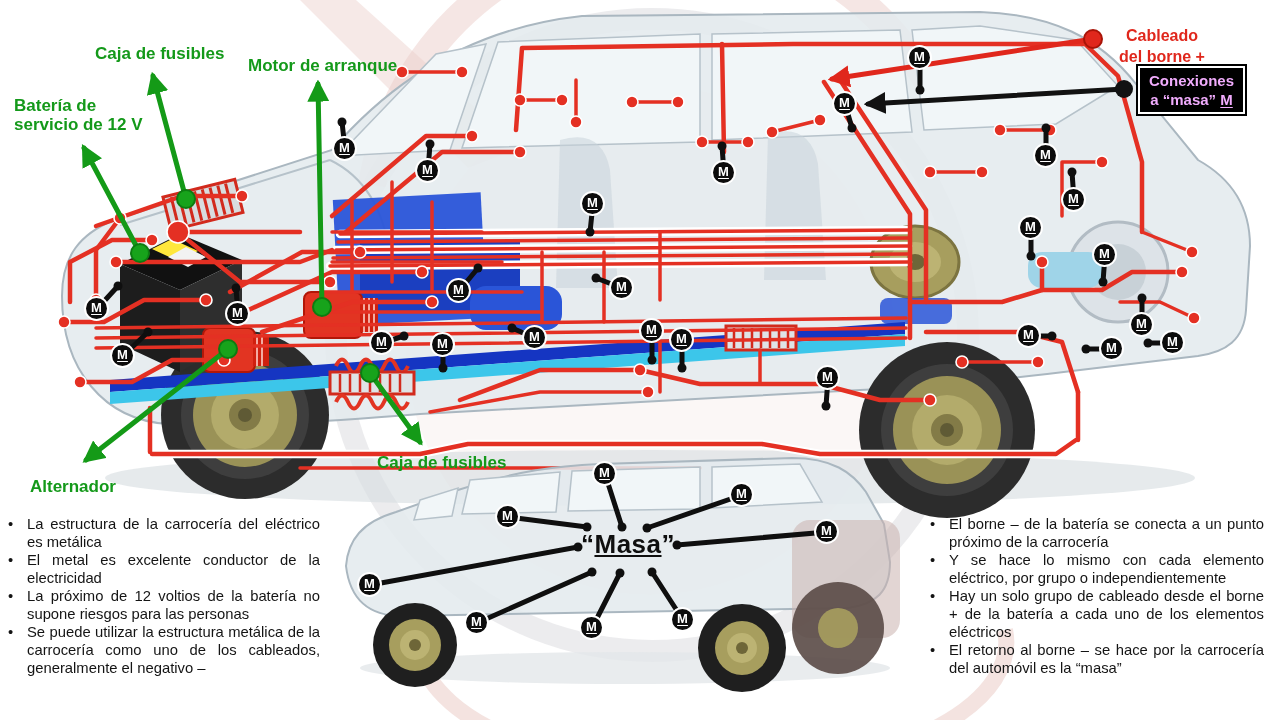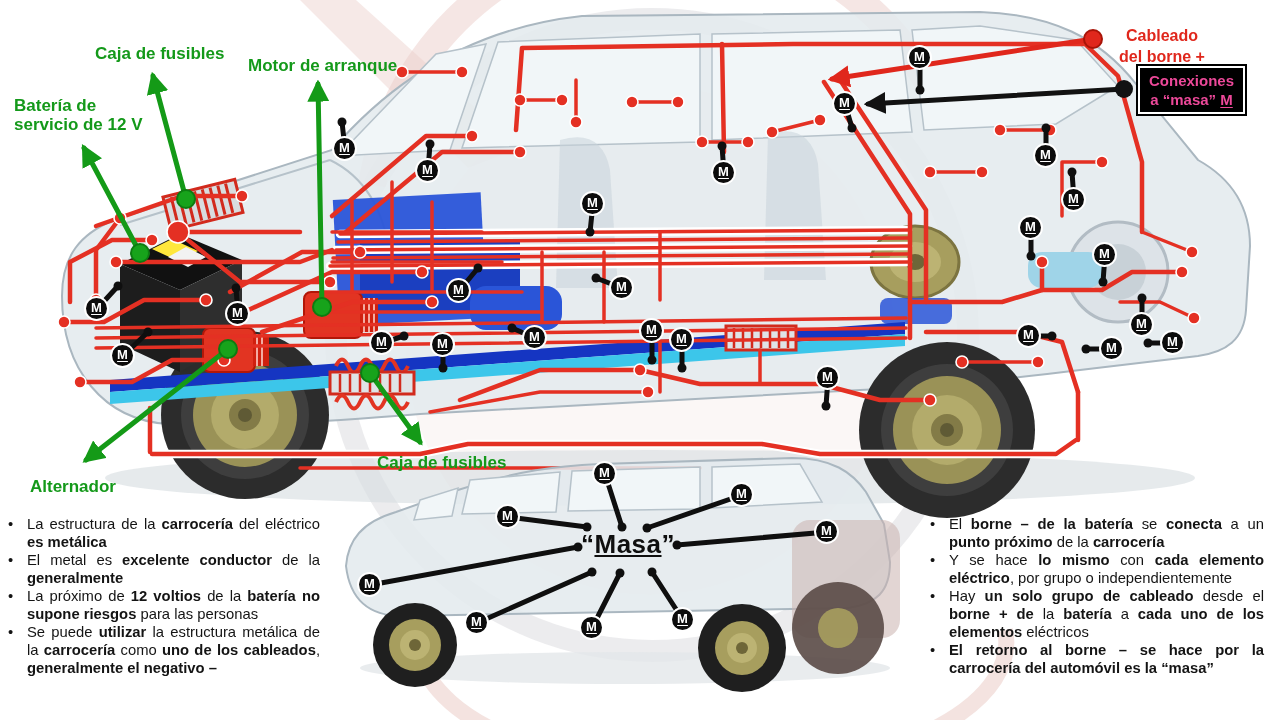--- a/index.html
+++ b/index.html
@@ -20,29 +20,29 @@
   .bdot{fill:#0f0f0f}
   .body{fill:#e4eaee;fill-opacity:.88;stroke:#aab7c0;stroke-width:2}
   .glass{fill:#f1f6f8;stroke:#b6c2ca;stroke-width:1.5}
   .iline{stroke:#b6c2ca;stroke-width:2;fill:none}
 
   
   .label{position:absolute;z-index:4;font-weight:bold;white-space:pre-line}
   .green{color:#14991a;font-size:17px;line-height:19px}
   .redlbl{color:#e0271c;font-size:16px;line-height:21px;text-align:center}
   .gbox{position:absolute;z-index:4;left:1136px;top:64px;border:2px solid #000;background:#fff;padding:2px}
-  .gbox-inner{background:#000;color:#ec4899;font-weight:bold;font-size:15px;line-height:19px;
+  .gbox-inner{background:#000;color:#f0abfc;font-weight:bold;font-size:15px;line-height:19px;
               padding:3px 9px;text-align:center;white-space:nowrap}
   .masa{position:absolute;z-index:4;left:563px;top:529px;width:130px;text-align:center;
         font-weight:bold;font-size:26px;color:#0f0f0f;letter-spacing:.5px}
   .notes{position:absolute;z-index:4;font-size:14.8px;line-height:18px;color:#141414;width:312px}
   .notes .bi{display:flex}
   .notes .bu{flex:0 0 19px;text-align:left}
   .notes .bt{flex:1;text-align:justify}
-  .b{font-weight:bold}
+  .b{font-weight:normal}
   .u{text-decoration:underline;text-underline-offset:2px}
   .badge{position:absolute;z-index:5;width:21px;height:21px;margin:-11px 0 0 -11px;background:#0c0c0c;
          border-radius:50%;box-shadow:0 0 0 2px #fff;color:#fff;
          font:bold 13px/20px "Liberation Sans",sans-serif;text-align:center}
 </style>
 </head>
 <body>
 
 <div class="stage" id="stage">
 
@@ -391,21 +391,21 @@
 
 <div class="masa"><span>“</span><span class="u">Masa</span><span>”</span></div>
 
 <div class="notes" style="left:8px;top:515px">
   <div class="bi">
     <span class="bu">•</span>
     <span class="bt"><span>La estructura de la </span><span class="b">carrocería</span><span> del eléctrico </span><span class="b">es metálica</span></span>
       </div>
   <div class="bi">
     <span class="bu">•</span>
-    <span class="bt"><span>El metal es </span><span class="b">excelente conductor</span><span> de la </span><span class="b">generalmente</span></span>
+    <span class="bt"><span>El metal es </span><span class="b">excelente conductor</span><span> de la </span><span class="b">electricidad</span></span>
       </div>
   <div class="bi">
     <span class="bu">•</span>
     <span class="bt"><span>La próximo de </span><span class="b">12 voltios</span><span> de la </span><span class="b">batería no supone riesgos</span><span> para las personas</span></span>
       </div>
   <div class="bi">
     <span class="bu">•</span>
     <span class="bt"><span>Se puede </span><span class="b">utilizar</span><span> la estructura metálica de la </span><span class="b">carrocería</span><span> como </span><span class="b">uno de los cableados</span><span>, </span><span class="b">generalmente el negativo –</span></span>
       </div>
 </div>

